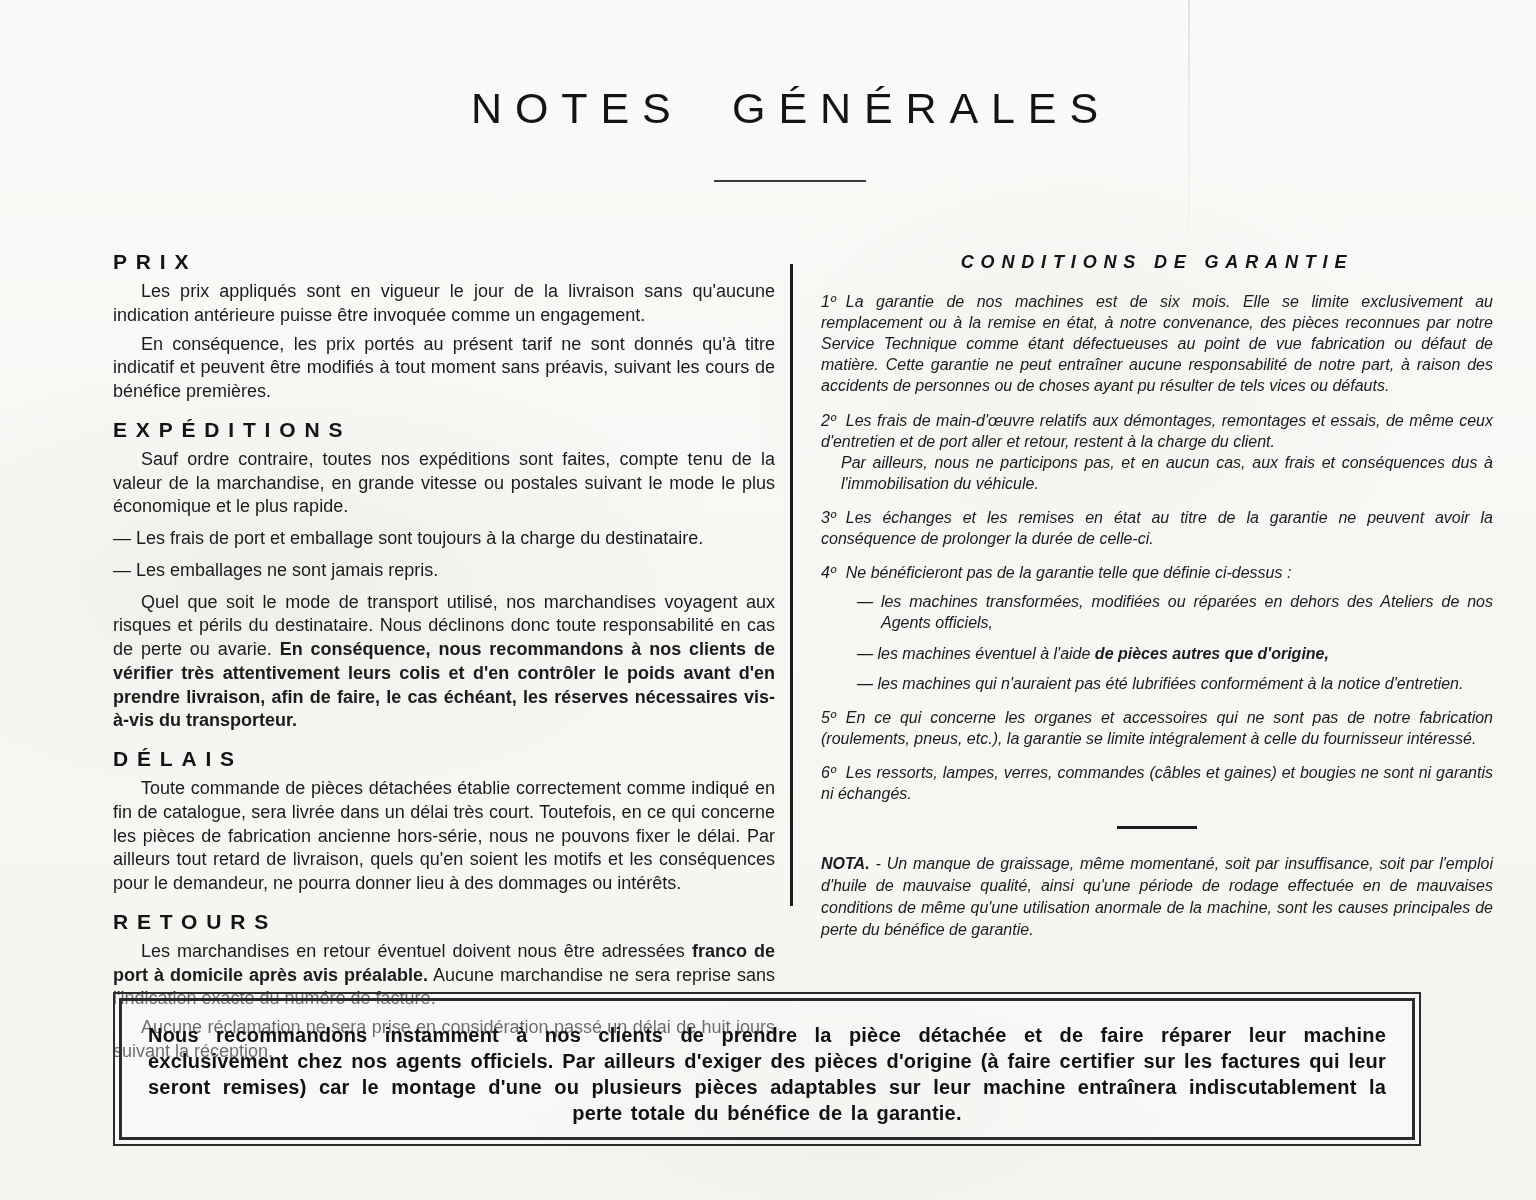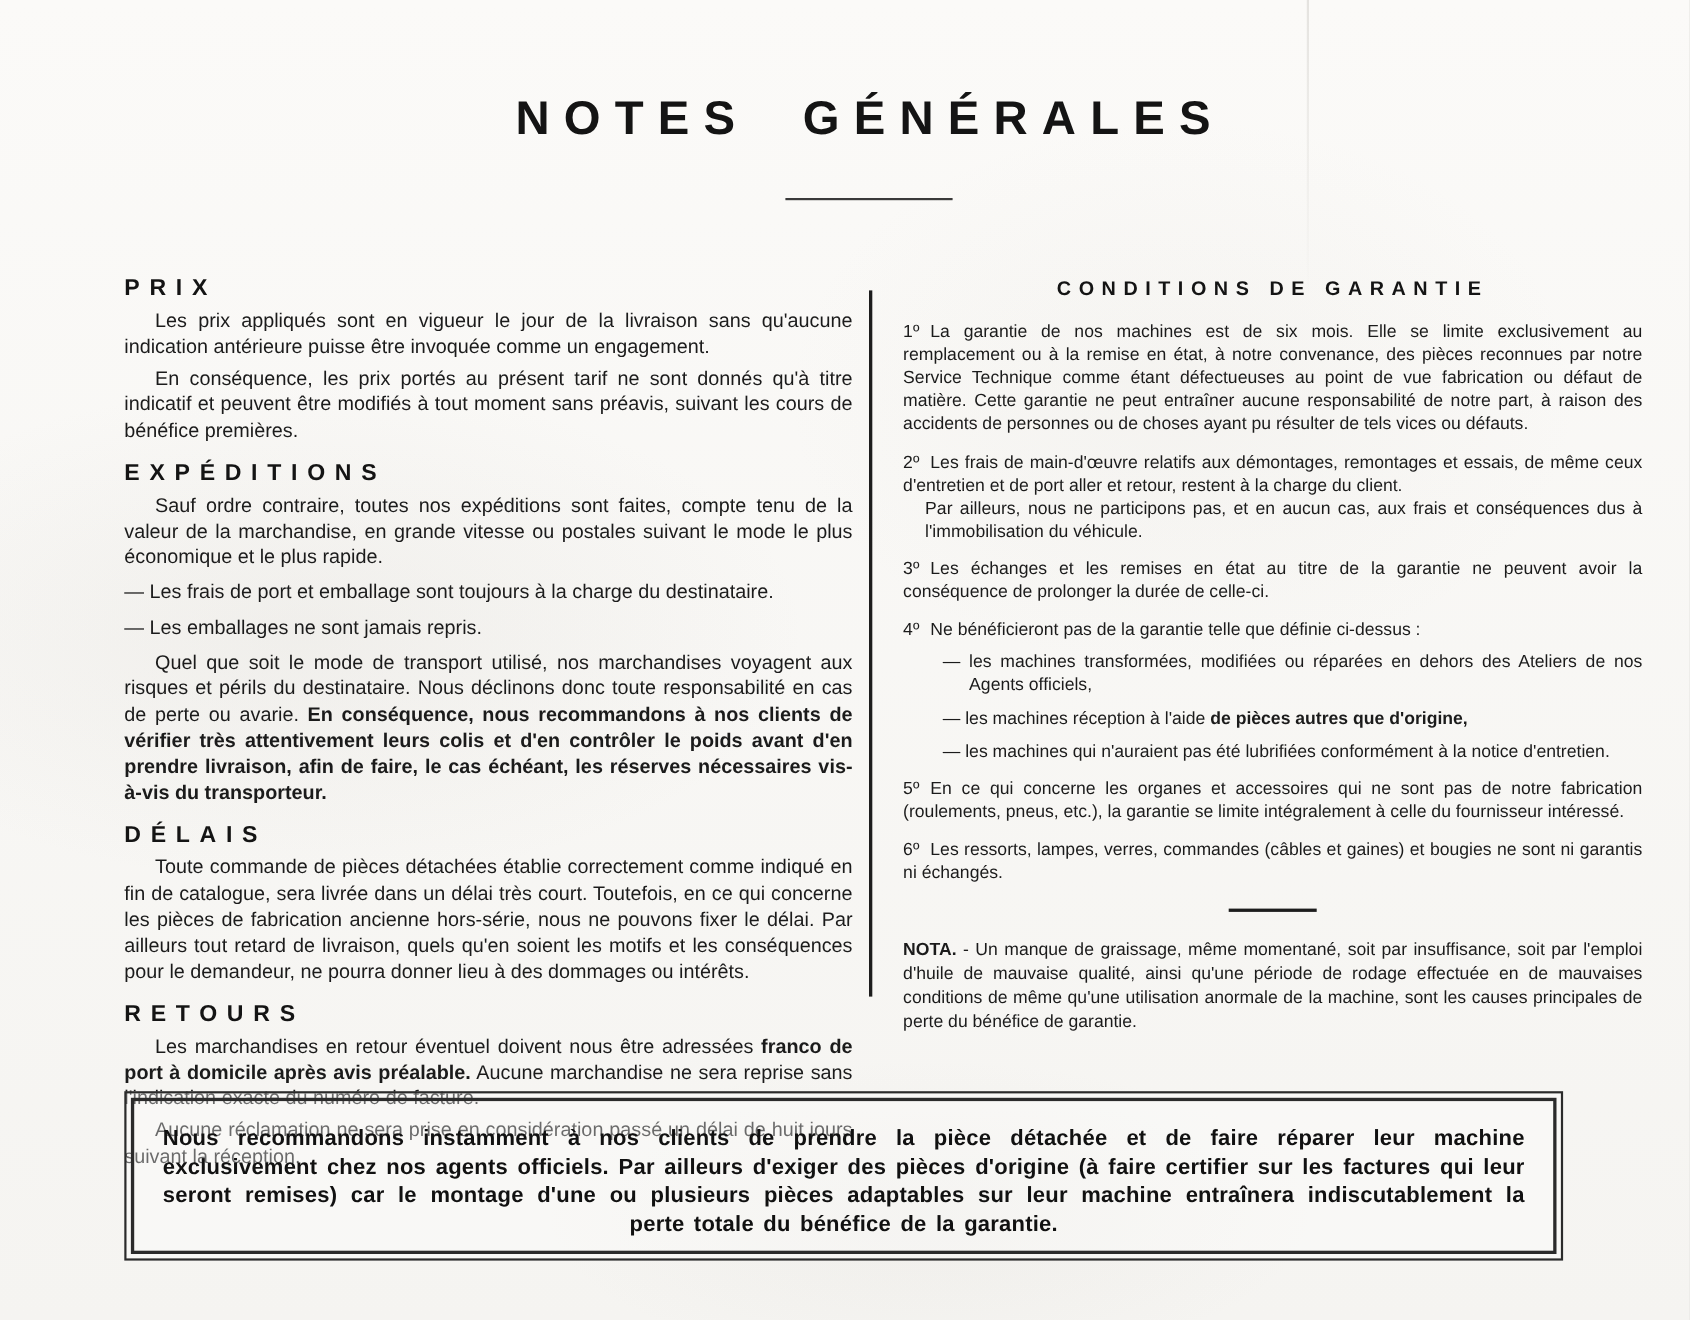--- a/index.html
+++ b/index.html
@@ -17,35 +17,35 @@
     overflow:hidden;
   }
   .crease{
     position:absolute;left:1188px;top:0;width:2px;height:268px;
     background:linear-gradient(rgba(110,105,95,0.16), rgba(110,105,95,0));
   }
   .title{
     position:absolute;top:84px;left:0;width:100%;
     box-sizing:border-box;padding-left:46px;
     margin:0;text-align:center;
-    font-size:43px;font-weight:bold;
+    font-size:43px;font-weight:normal;
     letter-spacing:0.30em;word-spacing:0.55em;
     color:#141414;
   }
   .title-rule{
     position:absolute;top:180px;left:714px;width:152px;height:0;
     border-top:2px solid #3a3a3a;
   }
   .v-divider{
     position:absolute;left:790px;top:264px;width:3px;height:642px;
     background:#1d1d1d;
   }
   .col{position:absolute;top:250px;}
   .left-col{left:113px;width:662px;}
-  .right-col{left:821px;width:672px;top:252px;}
+  .right-col{left:821px;width:672px;top:252px;font-style:italic;}
   .sec-h{
     font-size:21px;font-weight:bold;letter-spacing:0.42em;
     margin:14px 0 6px;color:#141414;
   }
   section:first-child .sec-h{margin-top:0;}
   .body{
     font-size:18px;line-height:1.32;text-align:justify;
     margin:0 0 5px;
   }
   .indent{text-indent:28px;}
@@ -142,21 +142,21 @@
       <p class="g-item" style="margin-bottom:0;"><span class="num">2º</span><span>Les frais de main-d'œuvre relatifs aux démontages, remontages et essais, de même ceux d'entretien et de port aller et retour, restent à la charge du client.</span></p>
       <p class="g-item g-cont">Par ailleurs, nous ne participons pas, et en aucun cas, aux frais et conséquences dus à l'immobilisation du véhicule.</p>
     </div>
 
     <p class="g-item"><span class="num">3º</span><span>Les échanges et les remises en état au titre de la garantie ne peuvent avoir la conséquence de prolonger la durée de celle-ci.</span></p>
 
     <div>
       <p class="g-item" style="margin-bottom:0;"><span class="num">4º</span><span>Ne bénéficieront pas de la garantie telle que définie ci-dessus :</span></p>
       <div class="bullets">
         <p class="bullet"><span>— les machines transformées, modifiées ou réparées en dehors des Ateliers de nos Agents officiels,</span><span class="b"></span></p>
-        <p class="bullet"><span>— les machines réception à l'aide </span><span class="b">de pièces autres que d'origine,</span></p>
+        <p class="bullet"><span>— les machines éventuel à l'aide </span><span class="b">de pièces autres que d'origine,</span></p>
         <p class="bullet"><span>— les machines qui n'auraient pas été lubrifiées conformément à la notice d'entretien.</span><span class="b"></span></p>
       </div>
     </div>
 
     <p class="g-item"><span class="num">5º</span><span>En ce qui concerne les organes et accessoires qui ne sont pas de notre fabrication (roulements, pneus, etc.), la garantie se limite intégralement à celle du fournisseur intéressé.</span></p>
 
     <p class="g-item"><span class="num">6º</span><span>Les ressorts, lampes, verres, commandes (câbles et gaines) et bougies ne sont ni garantis ni échangés.</span></p>
 
     <div class="g-rule"></div>
 

